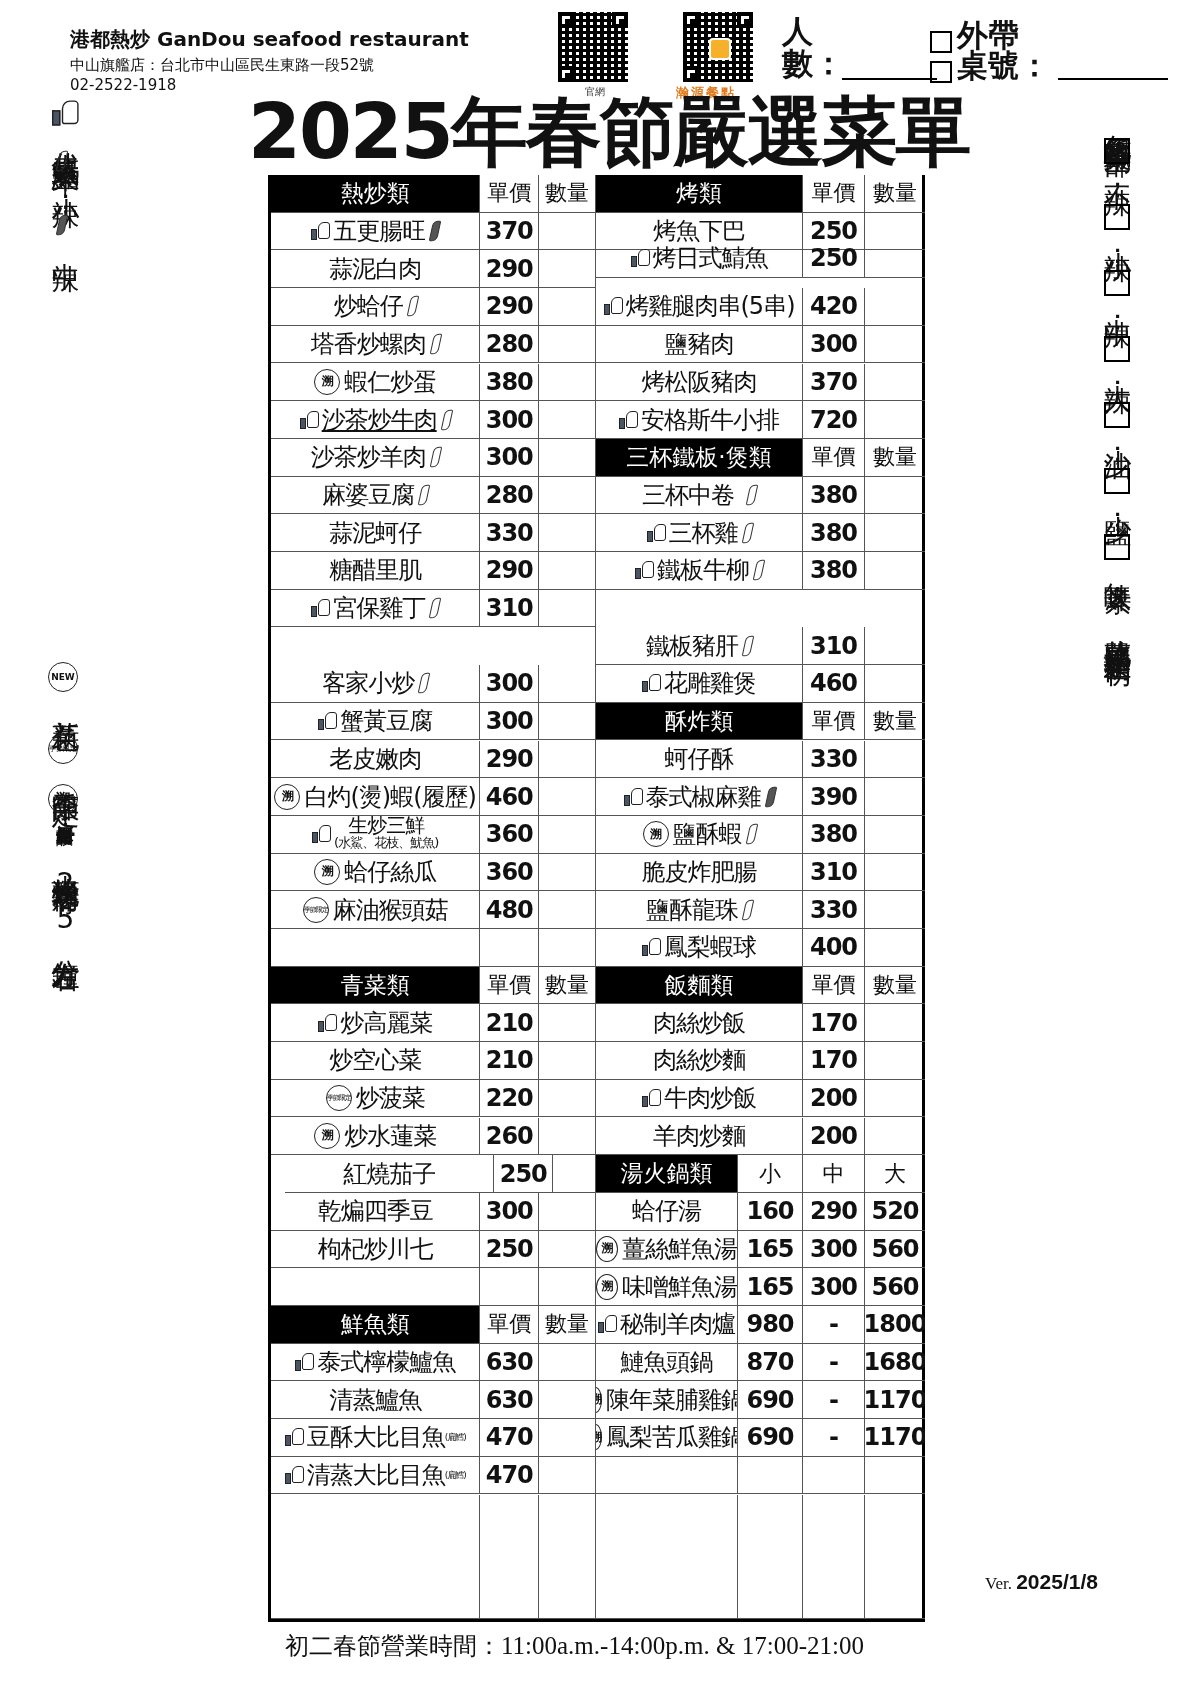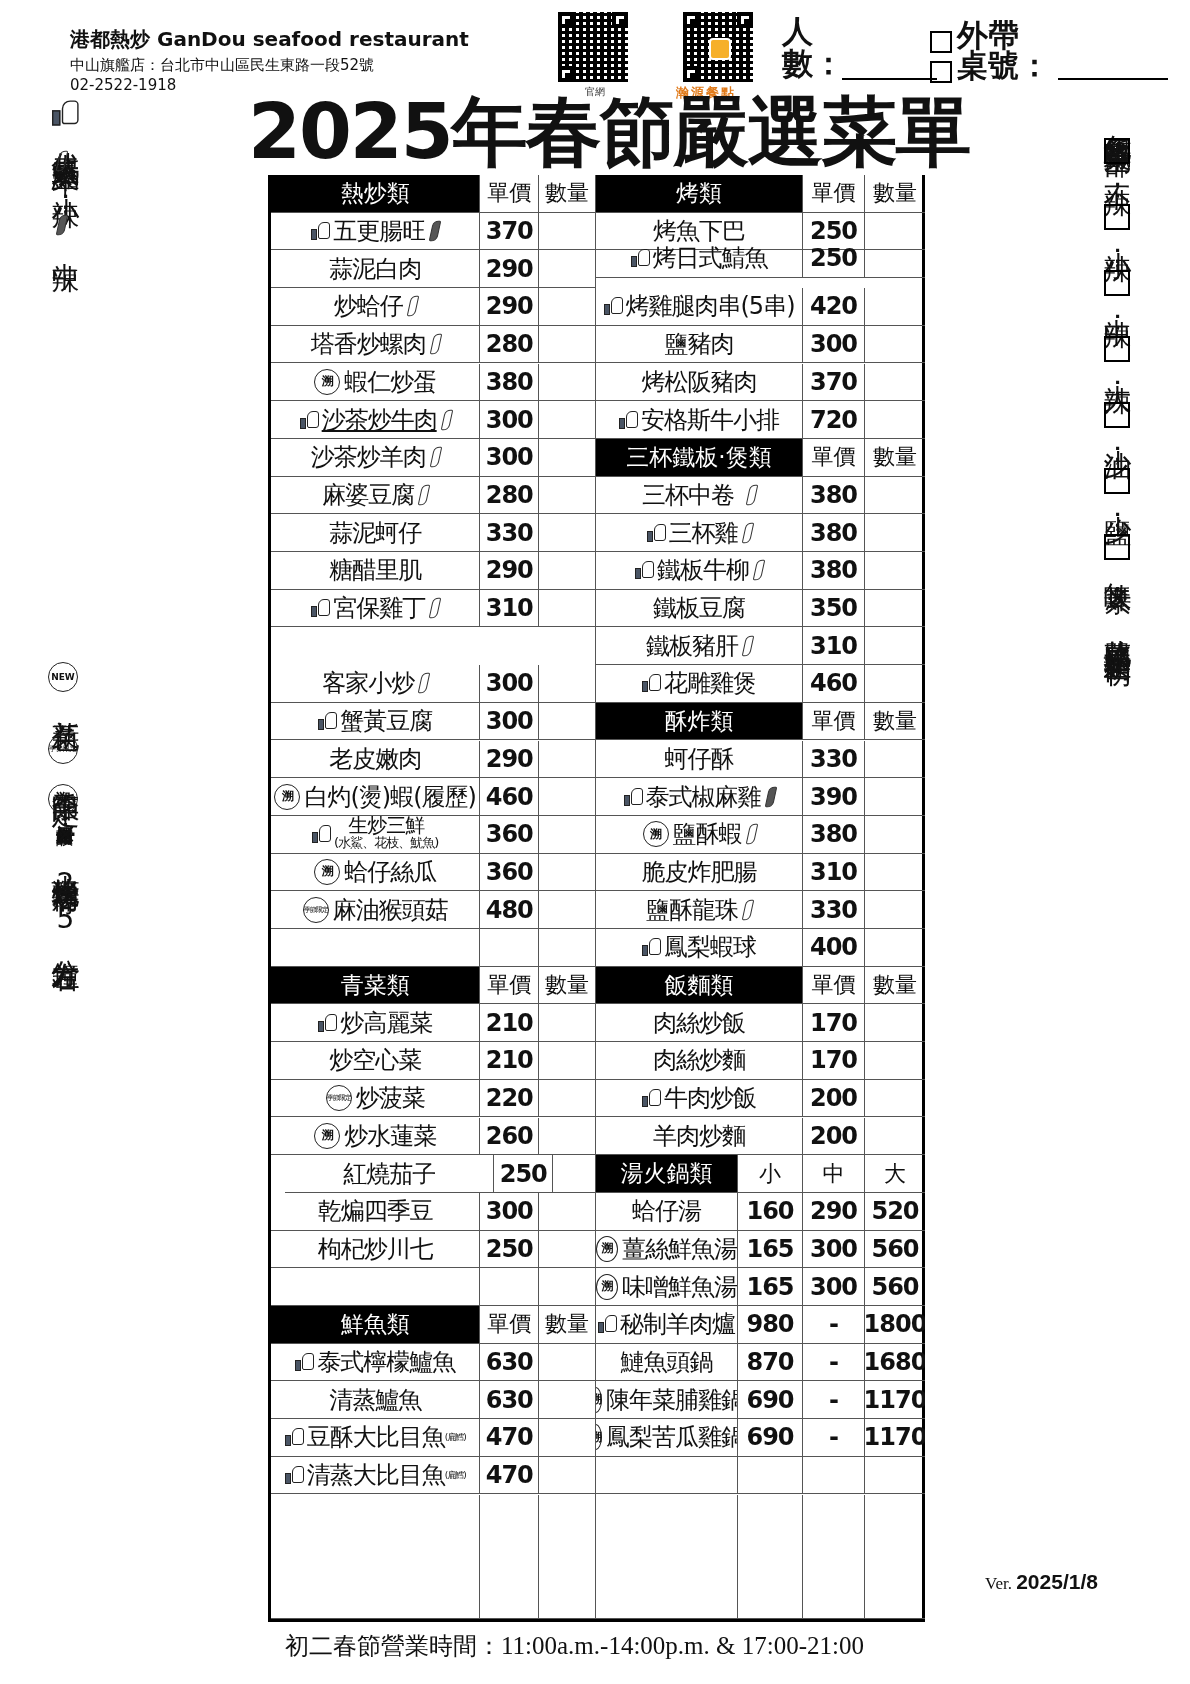--- a/index.html
+++ b/index.html
@@ -458,27 +458,20 @@
       </div>
       <div class="row" style="top: 377px; height: 37.7px; width: 100%;">
         <div class="cell nm" style="width: 207px;">
           <span class="thumb"></span>
           <span>鐵板牛柳</span>
           <span class="pepper"></span>
         </div>
         <div class="cell pr" style="width: 62px;">380</div>
         <div class="cell" style="width: 60px;"></div>
       </div>
-      <div class="row" style="top: 414.7px; height: 37.7px; width: 100%;">
-        <div class="cell nm" style="width: 207px;">
-          <span>鐵板豆腐</span>
-        </div>
-        <div class="cell pr" style="width: 62px;">350</div>
-        <div class="cell" style="width: 60px;"></div>
-      </div>
       <div class="row" style="top: 452.4px; height: 37.7px; width: 100%;">
         <div class="cell nm" style="width: 207px;">
           <span>鐵板豬肝</span>
           <span class="pepper"></span>
         </div>
         <div class="cell pr" style="width: 62px;">310</div>
         <div class="cell" style="width: 60px;"></div>
       </div>
       <div class="row" style="top: 490.1px; height: 37.7px; width: 100%;">
         <div class="cell nm" style="width: 207px;">

